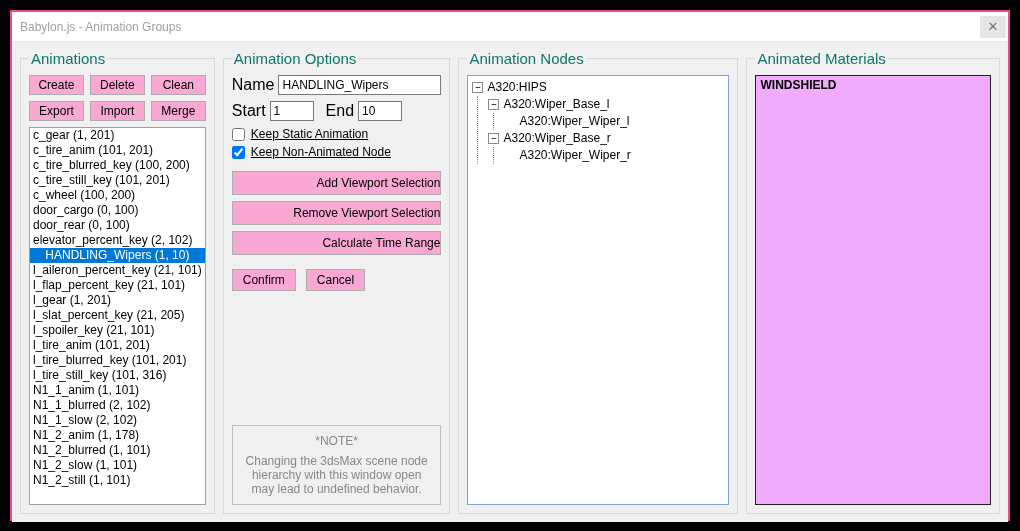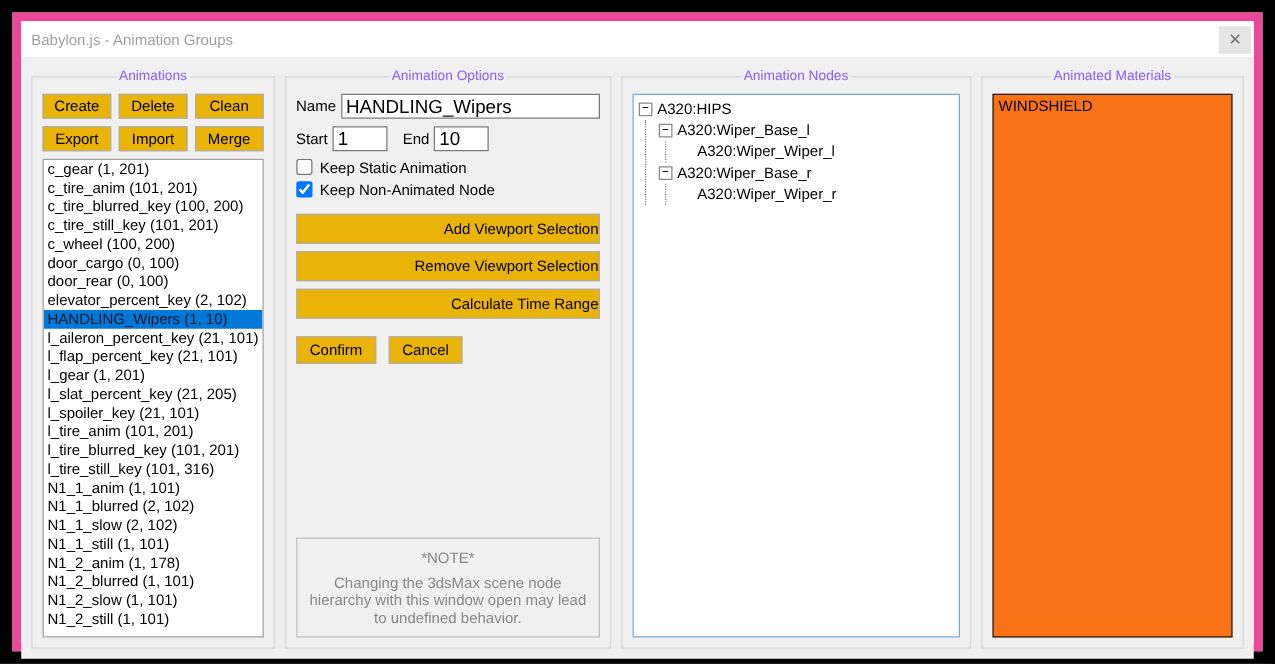--- a/index.html
+++ b/index.html
@@ -14,21 +14,21 @@
     width: 1020px;
     height: 531px;
     background: #000;
     position: relative;
     padding: 10px;
   }
   .window {
     width: 1000px;
     height: 511px;
     background: #fff;
-    border: 7px solid #ec4899;
+    border: 2px solid #ec4899;
   }
   .titlebar {
     height: 30px;
     background: #fff;
     border-bottom: 1px solid #e8e8e8;
     display: flex;
     align-items: center;
     justify-content: space-between;
     padding: 0 0 0 8px;
   }
@@ -48,32 +48,31 @@
     gap: 8px;
   }
   fieldset {
     border: 1px solid #d8d8d8;
     background: #f0f0f0;
     margin: 0;
     padding: 8px;
     position: relative;
   }
   legend {
-    font-size: 11px;
+    font-size: 15px;
     padding: 0 2px;
-    color: #8b5cf6;
-    text-align: center;
+    color: #0f766e;
   }
   .col1 { flex: 0 0 174px; display:flex; flex-direction:column; }
   .col2 { flex: 0 0 184px; display:flex; flex-direction:column; }
   .col3 { flex: 0 0 280px; }
   .col4 { flex: 1 1 auto; }
   fieldset { height: 100%; }
   .btn {
-    background: #eab308;
+    background: #f9a8d4;
     border: 1px solid #adadad;
     font-size: 12px;
     padding: 2px 8px;
     cursor: default;
     font-family: inherit;
   }
   .btnrow { display:flex; gap:6px; margin-bottom:6px; }
   .btnrow .btn { flex:1; padding:2px 0; text-align:center;}
   .listbox {
     border: 1px solid #a0a0a0;
@@ -84,28 +83,28 @@
     font-size: 12px;
     line-height: 15px;
     white-space: nowrap;
   }
   .listbox::-webkit-scrollbar { width:17px; height:17px; }
   .listbox::-webkit-scrollbar-track { background:#f0f0f0; }
   .listbox::-webkit-scrollbar-thumb { background:#cdcdcd; border:1px solid #bdbdbd;}
   .listbox::-webkit-scrollbar-button { background:#f0f0f0; height:17px; width:17px; border:1px solid #ddd;}
   .listbox::-webkit-scrollbar-corner { background:#f0f0f0;}
   .litem { padding: 0 3px; cursor:default;}
-  .litem.selected { background:#0078d7; color:#0f172a; }
+  .litem.selected { background:#0078d7; color:#ffffff;text-align:center; }
   .formrow { display:flex; align-items:center; gap:4px; margin-bottom:6px;}
-  .formrow label { font-size:12px; }
+  .formrow label { font-size:16px; }
   input[type="text"].txt {
-    border:1px solid #7a7a7a; font-size:15px; padding:1px 3px; height:20px;
+    border:1px solid #7a7a7a; font-size:12px; padding:1px 3px; height:20px;
     font-family: inherit;
   }
-  .chk { display:flex; align-items:flex-start; gap:6px; margin-bottom:4px; font-size:12px;}
+  .chk { display:flex; align-items:center; gap:6px; margin-bottom:4px; font-size:12px;text-decoration:underline;}
   .chk input { margin:0; width:13px; height:13px;}
   .widebtn { width:100%; margin-bottom:6px; padding:4px 0; text-align:right;}
   .note {
     border:1px solid #c0c0c0;
     padding:8px;
     text-align:center;
     color:#888;
     font-size:12px;
     margin-top:auto;
   }
@@ -122,26 +121,27 @@
   .tree-row { display:flex; align-items:center; white-space:nowrap;}
   .toggle {
     width:11px;height:11px;border:1px solid #888;
     display:inline-flex;align-items:center;justify-content:center;
     font-size:9px;line-height:1;margin-right:4px;
     font-family: monospace;
   }
   .dotline { border-left:1px dotted #888; margin-left:5px; padding-left:10px;}
   .matbox {
     border:1px solid #222;
-    background:#f97316;
+    background:#f0abfc;
     height:100%;
     padding:2px 4px;
     font-size:12px;
     color:#000;
     overflow:auto;
+    font-weight:bold;
   }
   .col1 fieldset,.col2 fieldset{display:flex;flex-direction:column;}
   .spacer{height:8px;}
   .col2 .btn.confirm{padding:3px 10px;text-align:right;}
 </style>
 </head>
 <body>
 
 <div class="outer">
   <div class="window">
@@ -182,21 +182,20 @@
               <div class="litem">l_flap_percent_key (21, 101)</div>
               <div class="litem">l_gear (1, 201)</div>
               <div class="litem">l_slat_percent_key (21, 205)</div>
               <div class="litem">l_spoiler_key (21, 101)</div>
               <div class="litem">l_tire_anim (101, 201)</div>
               <div class="litem">l_tire_blurred_key (101, 201)</div>
               <div class="litem">l_tire_still_key (101, 316)</div>
               <div class="litem">N1_1_anim (1, 101)</div>
               <div class="litem">N1_1_blurred (2, 102)</div>
               <div class="litem">N1_1_slow (2, 102)</div>
-              <div class="litem">N1_1_still (1, 101)</div>
               <div class="litem">N1_2_anim (1, 178)</div>
               <div class="litem">N1_2_blurred (1, 101)</div>
               <div class="litem">N1_2_slow (1, 101)</div>
               <div class="litem">N1_2_still (1, 101)</div>
             </div>
         </fieldset>
       </div>
 
       <div class="col2">
         <fieldset>

